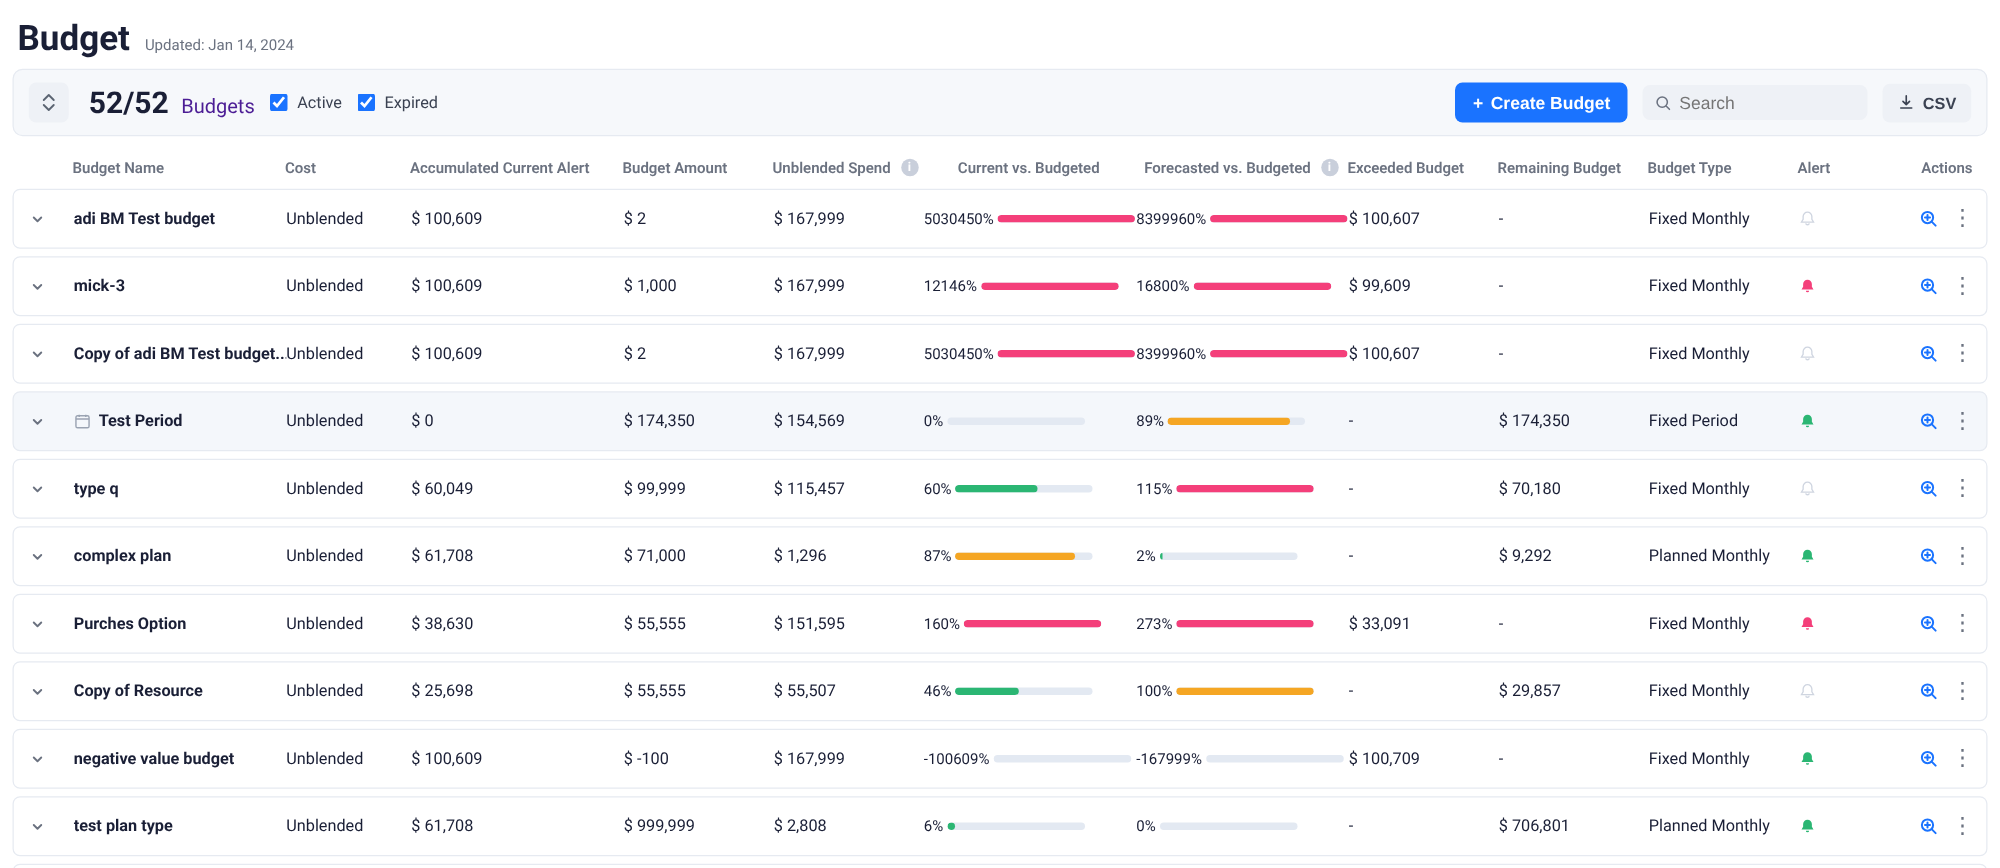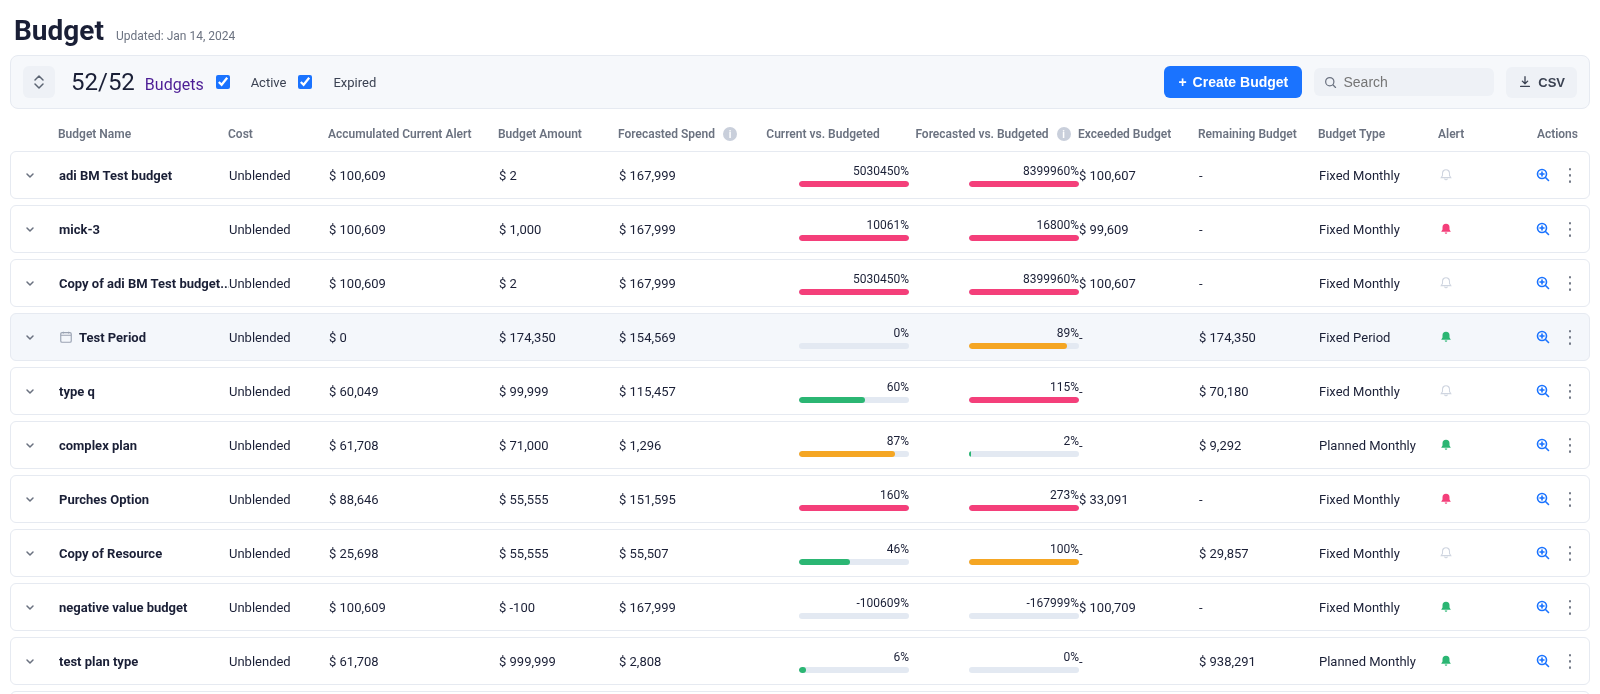--- a/index.html
+++ b/index.html
@@ -3,42 +3,42 @@
 <meta charset="utf-8">
 <style>
 *{box-sizing:border-box;margin:0;padding:0}
 body{font-family:-apple-system,BlinkMacSystemFont,"Segoe UI",Roboto,Arial,sans-serif;font-size:13px;color:#1a1f36;background:#fff;padding:10px 10px 20px}
 .page-header{display:flex;align-items:baseline;gap:12px;margin:4px 0 8px 4px}
 .page-title{font-size:28px;font-weight:700;color:#1a1f36}
 .updated{font-size:12px;color:#6b7280}
 .topbar{display:flex;align-items:center;background:#f6f8fb;border:1px solid #e6eaf1;border-radius:8px;padding:10px 12px;gap:12px}
 .sort-handle{width:32px;height:32px;background:#eef1f6;border-radius:6px;display:flex;align-items:center;justify-content:center;color:#5b6472}
 .count-cluster{display:flex;align-items:baseline;gap:10px;margin-left:4px}
-.count-main{font-size:24px;font-weight:400}
+.count-main{font-size:24px;font-weight:700}
 .count-label{font-size:16px;color:#4c1d95}
-.chk{display:flex;align-items:center;gap:21px;font-size:13px;color:#3b4252}
+.chk{display:flex;align-items:center;gap:8px;font-size:13px;color:#3b4252}
 .chk input{accent-color:#1a73ff;width:14px;height:14px}
 .spacer{flex:1}
 .btn-primary{background:#1a73ff;color:#fff;border:none;border-radius:6px;padding:8px 14px;font-size:14px;font-weight:600;display:flex;align-items:center;gap:6px;cursor:pointer}
 .search-box{display:flex;align-items:center;background:#eef1f6;border-radius:6px;padding:6px 10px;width:180px;gap:6px;color:#6b7280}
 .search-box input{border:none;background:transparent;outline:none;font-size:14px;width:100%;color:#a21caf}
 .btn-csv{background:#eef1f6;border:none;border-radius:6px;padding:8px 12px;font-size:13px;font-weight:600;color:#3b4252;display:flex;align-items:center;gap:6px;cursor:pointer}
 
 .table-wrap{margin-top:8px}
 .thead,.trow{display:grid;grid-template-columns:38px 170px 100px 170px 120px 120px 170px 170px 120px 120px 120px 60px 80px;align-items:center;gap:0;padding:0 10px}
 .thead{color:#6b7280;font-size:12px;font-weight:600;padding-top:10px;padding-bottom:10px}
 .th{display:flex;align-items:center;gap:4px}
 .info-icon{width:14px;height:14px;border-radius:50%;background:#c9cfdb;color:#fff;font-size:10px;font-weight:700;display:inline-flex;align-items:center;justify-content:center;margin-left:4px}
 .trow{background:#fff;border:1px solid #e6eaf1;border-radius:6px;margin-bottom:6px;height:48px}
 .trow.highlight{background:#f4f7fb}
 .chev{width:18px;height:18px;display:flex;align-items:center;justify-content:center;color:#6b7280;cursor:pointer}
 .bname{font-weight:700;font-size:13px;white-space:nowrap;overflow:hidden;text-overflow:ellipsis;color:#1a1f36;display:flex;align-items:center;gap:6px}
 .bname .cal{color:#9aa3b2}
 .cell{font-size:13px;color:#1a1f36}
-.pct-cell{display:flex;flex-direction:column;align-items:flex-end;gap:3px}
+.pct-cell{display:flex;align-items:center;gap:3px}
 .pct-label{font-size:12px;color:#1a1f36}
 .bar{width:110px;height:6px;background:#e3e9f2;border-radius:3px;overflow:hidden}
 .bar-fill{height:100%;border-radius:3px}
 .bar-fill.pink{background:#f43f7a}
 .bar-fill.green{background:#2bb673}
 .bar-fill.orange{background:#f5a623}
 .bar-fill.grey{background:#e3e9f2}
 .alert-dot{font-size:14px}
 .alert-dot.off{color:#cfd5e0}
 .alert-dot.pink{color:#f43f7a}
@@ -95,21 +95,21 @@
 </div>
 
 <div class="table-wrap">
   <div class="thead">
     <div></div>
     <div class="th">Budget Name</div>
     <div class="th">Cost</div>
     <div class="th">Accumulated Current Alert</div>
     <div class="th">Budget Amount</div>
     <div class="th">
-        <span>Forecasted Spend</span>
+        <span>Unblended Spend</span>
         <span class="info-icon">i</span>
       </div>
     <div class="th" style="justify-content:center">Current vs. Budgeted</div>
     <div class="th" style="justify-content:center">
         <span>Forecasted vs. Budgeted</span>
         <span class="info-icon">i</span>
       </div>
     <div class="th">Exceeded Budget</div>
     <div class="th">Remaining Budget</div>
     <div class="th">Budget Type</div>
@@ -167,21 +167,21 @@
           </svg>
         </div>
         <div class="bname">
           <span>mick-3</span>
         </div>
         <div class="cell">Unblended</div>
         <div class="cell">$ 100,609</div>
         <div class="cell">$ 1,000</div>
         <div class="cell">$ 167,999</div>
         <div class="pct-cell">
-          <div class="pct-label">10061%</div>
+          <div class="pct-label">12146%</div>
           <div class="bar">
             <div class="bar-fill pink" style="width:100%"></div>
           </div>
         </div>
         <div class="pct-cell">
           <div class="pct-label">16800%</div>
           <div class="bar">
             <div class="bar-fill pink" style="width:100%"></div>
           </div>
         </div>
@@ -384,21 +384,21 @@
       <div class="trow">
         <div class="chev">
           <svg width="12" height="12" viewBox="0 0 12 12">
             <path d="M3 5l3 3 3-3" stroke="currentColor" stroke-width="1.5" fill="none" stroke-linecap="round" stroke-linejoin="round"></path>
           </svg>
         </div>
         <div class="bname">
           <span>Purches Option</span>
         </div>
         <div class="cell">Unblended</div>
-        <div class="cell">$ 88,646</div>
+        <div class="cell">$ 38,630</div>
         <div class="cell">$ 55,555</div>
         <div class="cell">$ 151,595</div>
         <div class="pct-cell">
           <div class="pct-label">160%</div>
           <div class="bar">
             <div class="bar-fill pink" style="width:100%"></div>
           </div>
         </div>
         <div class="pct-cell">
           <div class="pct-label">273%</div>
@@ -529,21 +529,21 @@
             <div class="bar-fill green" style="width:6%"></div>
           </div>
         </div>
         <div class="pct-cell">
           <div class="pct-label">0%</div>
           <div class="bar">
             <div class="bar-fill grey" style="width:0%"></div>
           </div>
         </div>
         <div class="cell">-</div>
-        <div class="cell">$ 938,291</div>
+        <div class="cell">$ 706,801</div>
         <div class="cell">Planned Monthly</div>
         <div class="cell"><span class="alert-dot green"><svg width="14" height="14" viewBox="0 0 16 16">
               <path d="M8 2a4 4 0 0 0-4 4v2.5L2.5 11h11L12 8.5V6a4 4 0 0 0-4-4z" fill="currentColor"></path>
               <path d="M6.5 12a1.5 1.5 0 0 0 3 0" fill="currentColor"></path>
             </svg></span></div>
         <div class="actions-cell">
           <span class="mag">
             <svg width="16" height="16" viewBox="0 0 16 16">
               <circle cx="7" cy="7" r="4.5" stroke="currentColor" stroke-width="1.6" fill="none"></circle>
               <path d="M7 5v4M5 7h4" stroke="currentColor" stroke-width="1.6" stroke-linecap="round"></path>

